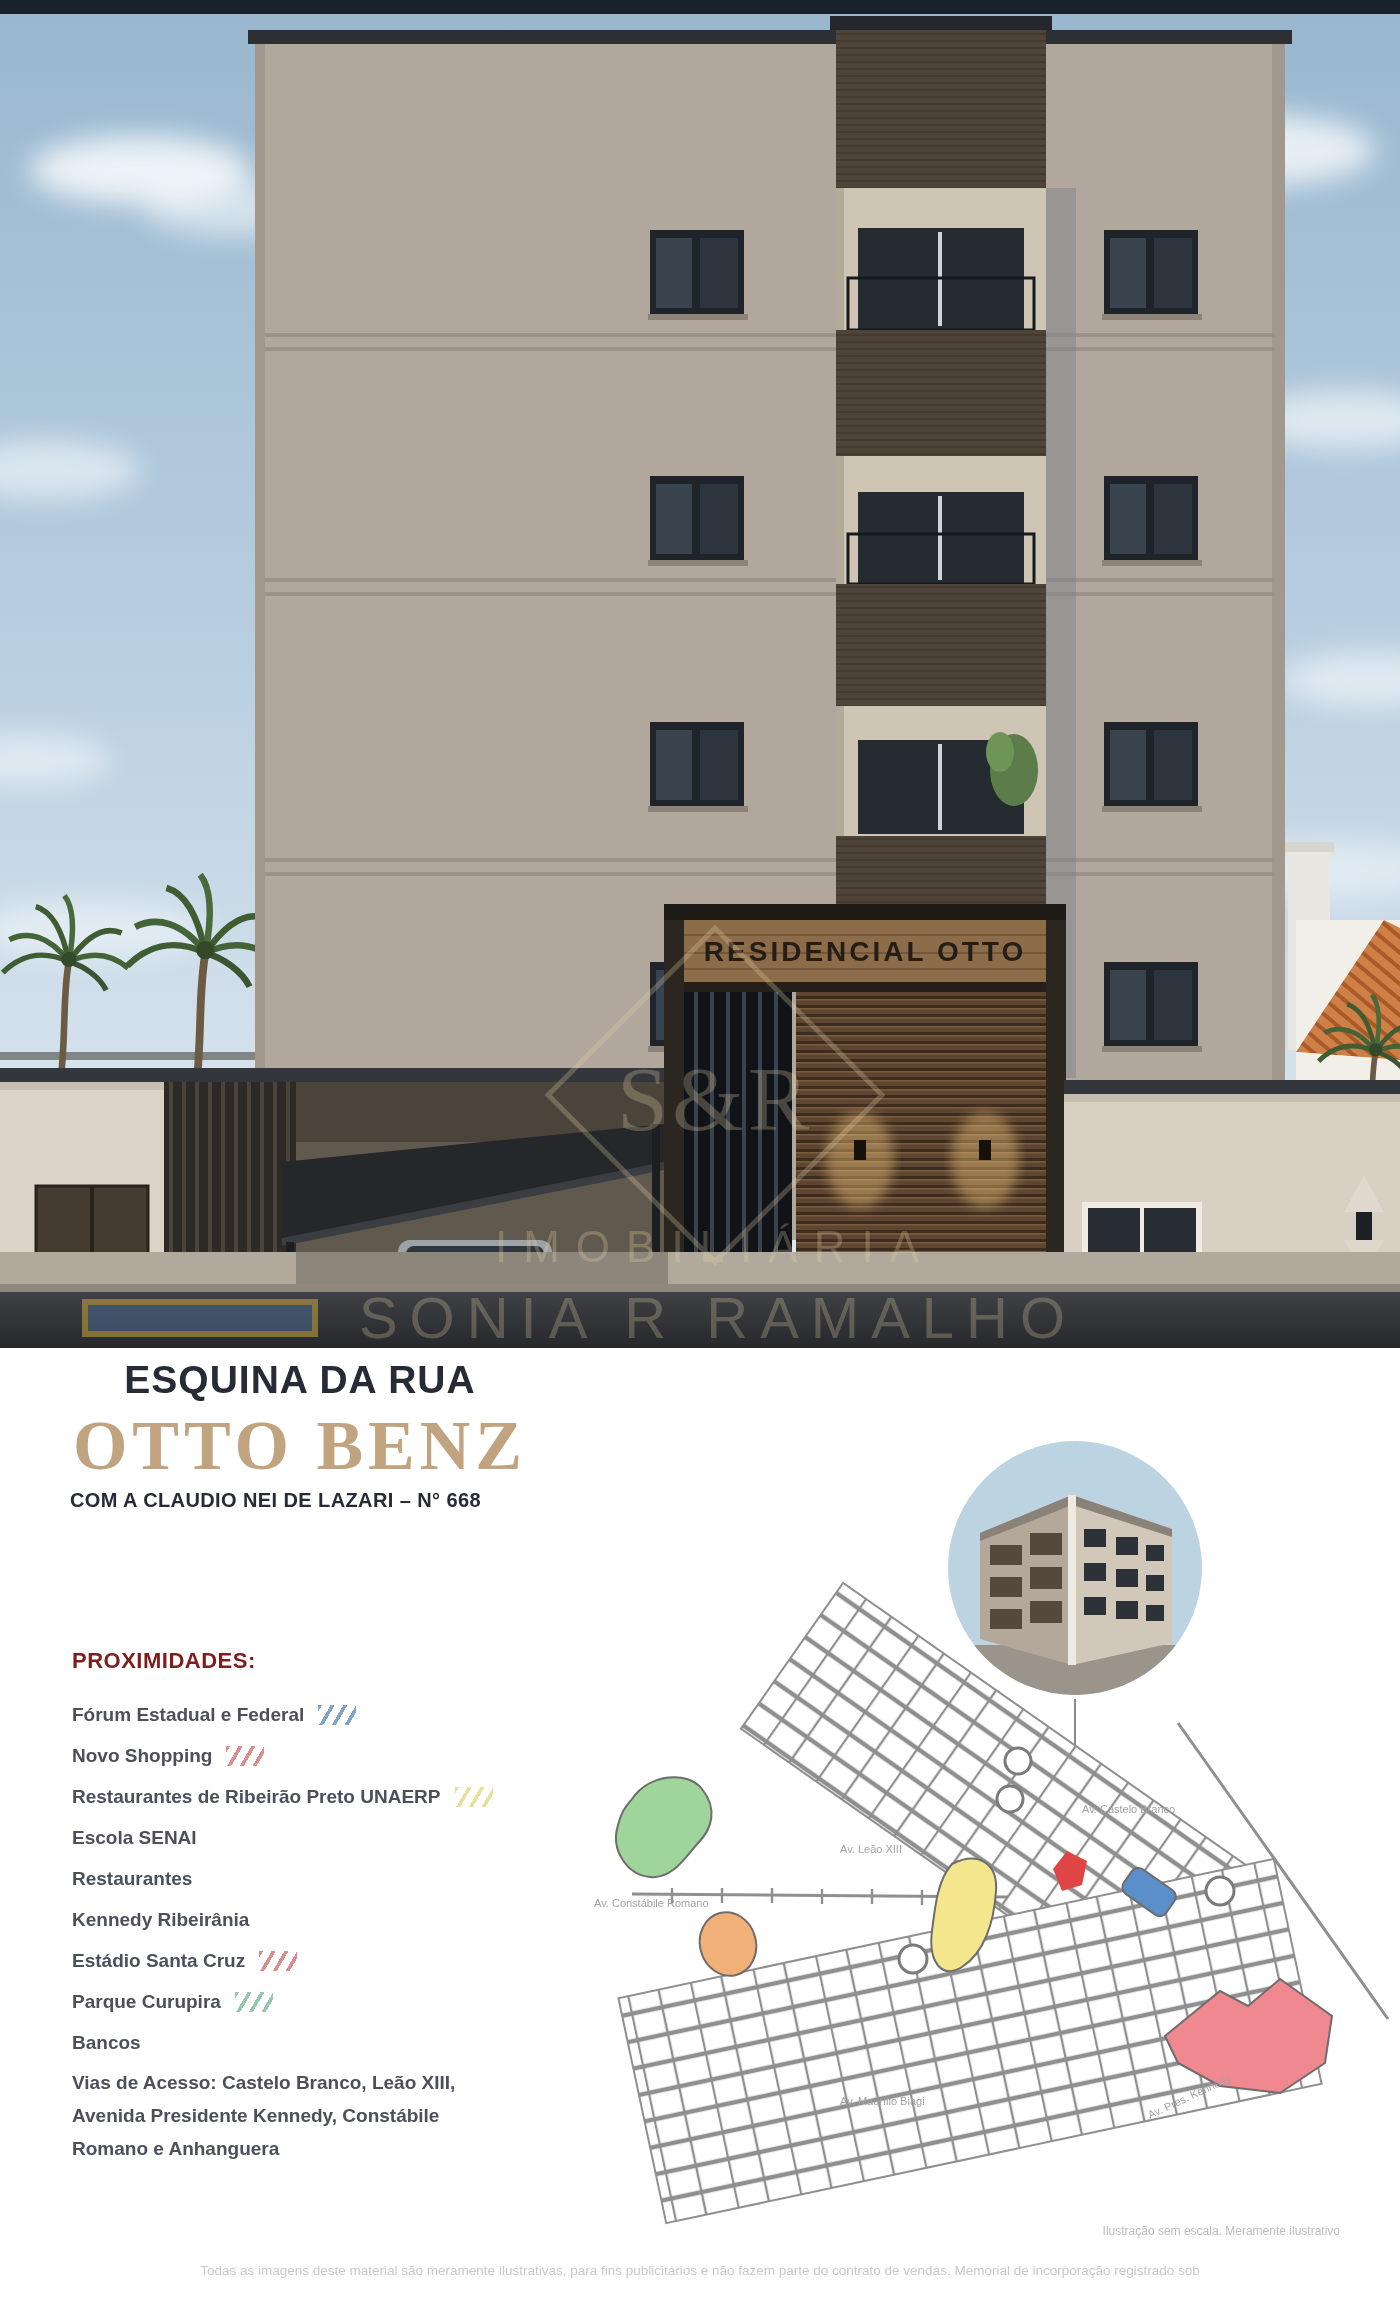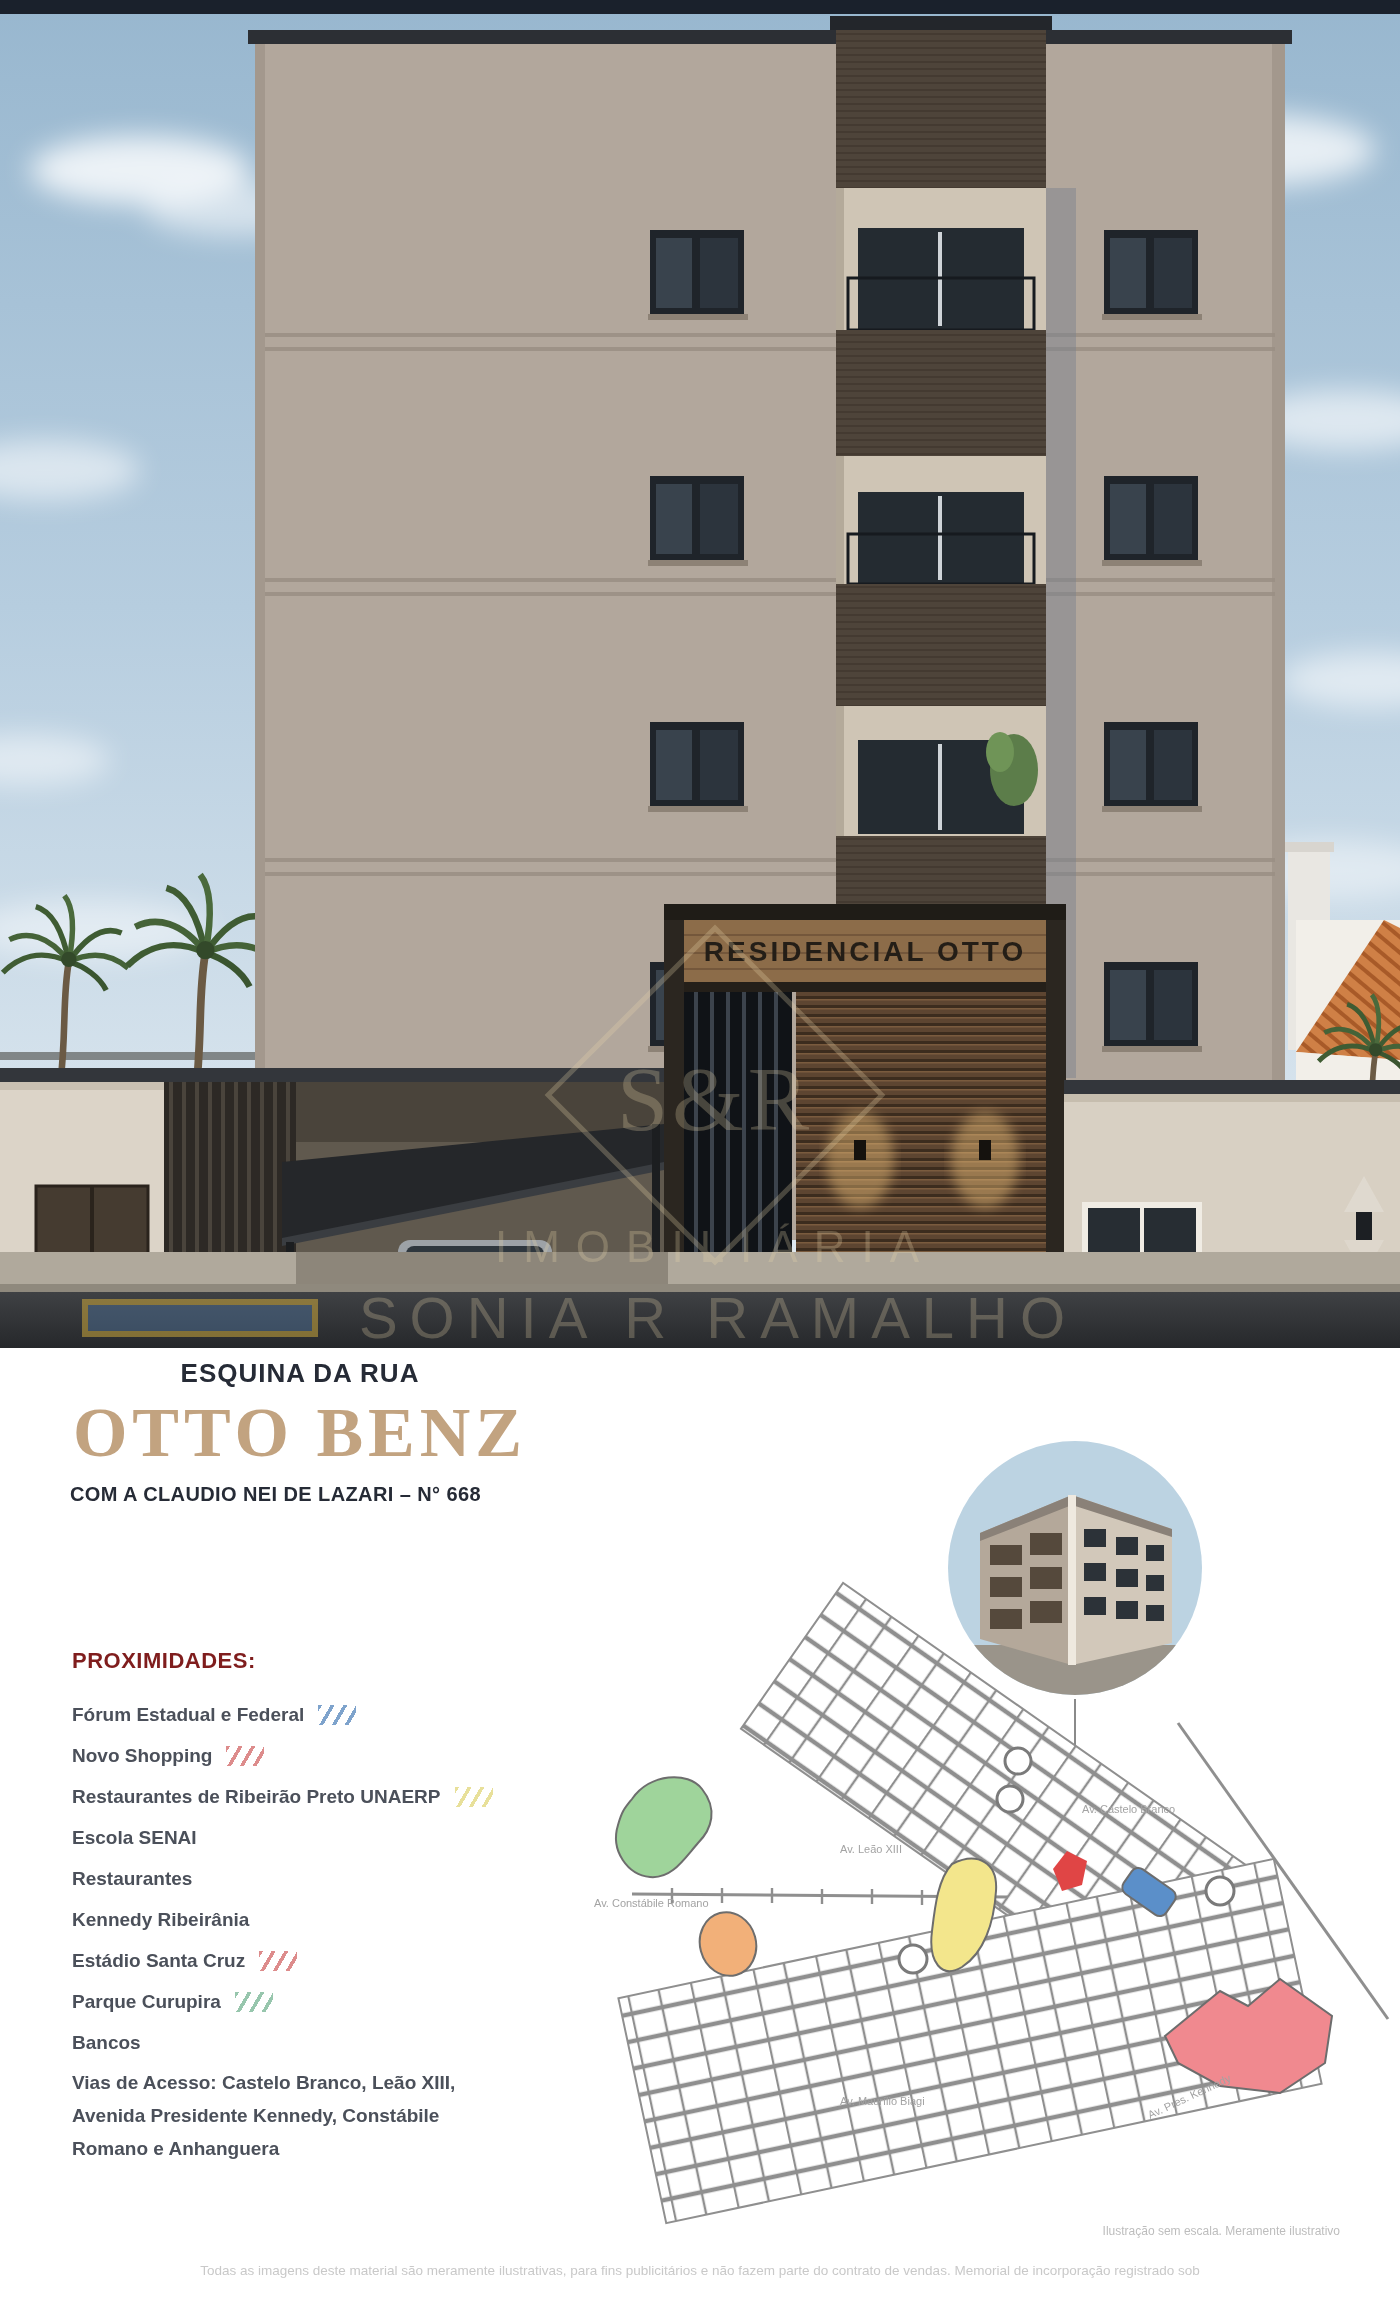--- a/index.html
+++ b/index.html
@@ -4,24 +4,24 @@
 <style>
   html,body{margin:0;padding:0;background:#fff;}
   #page{position:relative;width:1400px;height:2311px;overflow:hidden;background:#fff;
         font-family:"Liberation Sans",sans-serif;}
   .abs{position:absolute;}
   
   #photo{top:0;left:0;width:1260px;height:1348px;}
   
   #flyer{top:1348px;left:0;width:1400px;height:963px;background:#fff;}
   #headline{left:70px;top:10px;width:460px;}
-  #headline .top{font-size:26px;font-weight:700;color:#262b36;text-align:center;letter-spacing:1px;}
+  #headline .top{font-size:39px;font-weight:700;color:#262b36;text-align:center;letter-spacing:1px;}
   #headline .main{font-family:"Liberation Serif",serif;font-size:70px;font-weight:700;
                   color:#c2a380;letter-spacing:5px;text-align:center;margin-top:4px;white-space:nowrap;}
-  #headline .sub{font-size:20px;font-weight:700;color:#262b36;margin-top:10px;letter-spacing:.4px;}
+  #headline .sub{font-size:20px;font-weight:700;color:#262b36;margin-top:3px;letter-spacing:.4px;}
   #prox{left:72px;top:300px;width:470px;color:#4b505a;}
   #prox .title{font-size:22px;font-weight:700;color:#7f1d1d;margin-bottom:20px;letter-spacing:.5px;}
   #prox ul{list-style:none;margin:0;padding:0;}
   #prox li{height:41px;font-size:19px;font-weight:700;display:flex;align-items:center;}
   #prox li.multiline{height:auto;line-height:33px;white-space:pre-line;align-items:flex-start;padding-top:3px;}
   .slashes{display:inline-block;width:38px;height:20px;margin-left:14px;
            background:repeating-linear-gradient(120deg,currentColor 0 3.5px,transparent 3.5px 11px);}
   #circle-inset{left:944px;top:89px;}
   #connector{left:1074px;top:351px;width:2px;height:170px;background:#8a8a8a;}
   #mapsvg{left:580px;top:353px;overflow:visible;}

